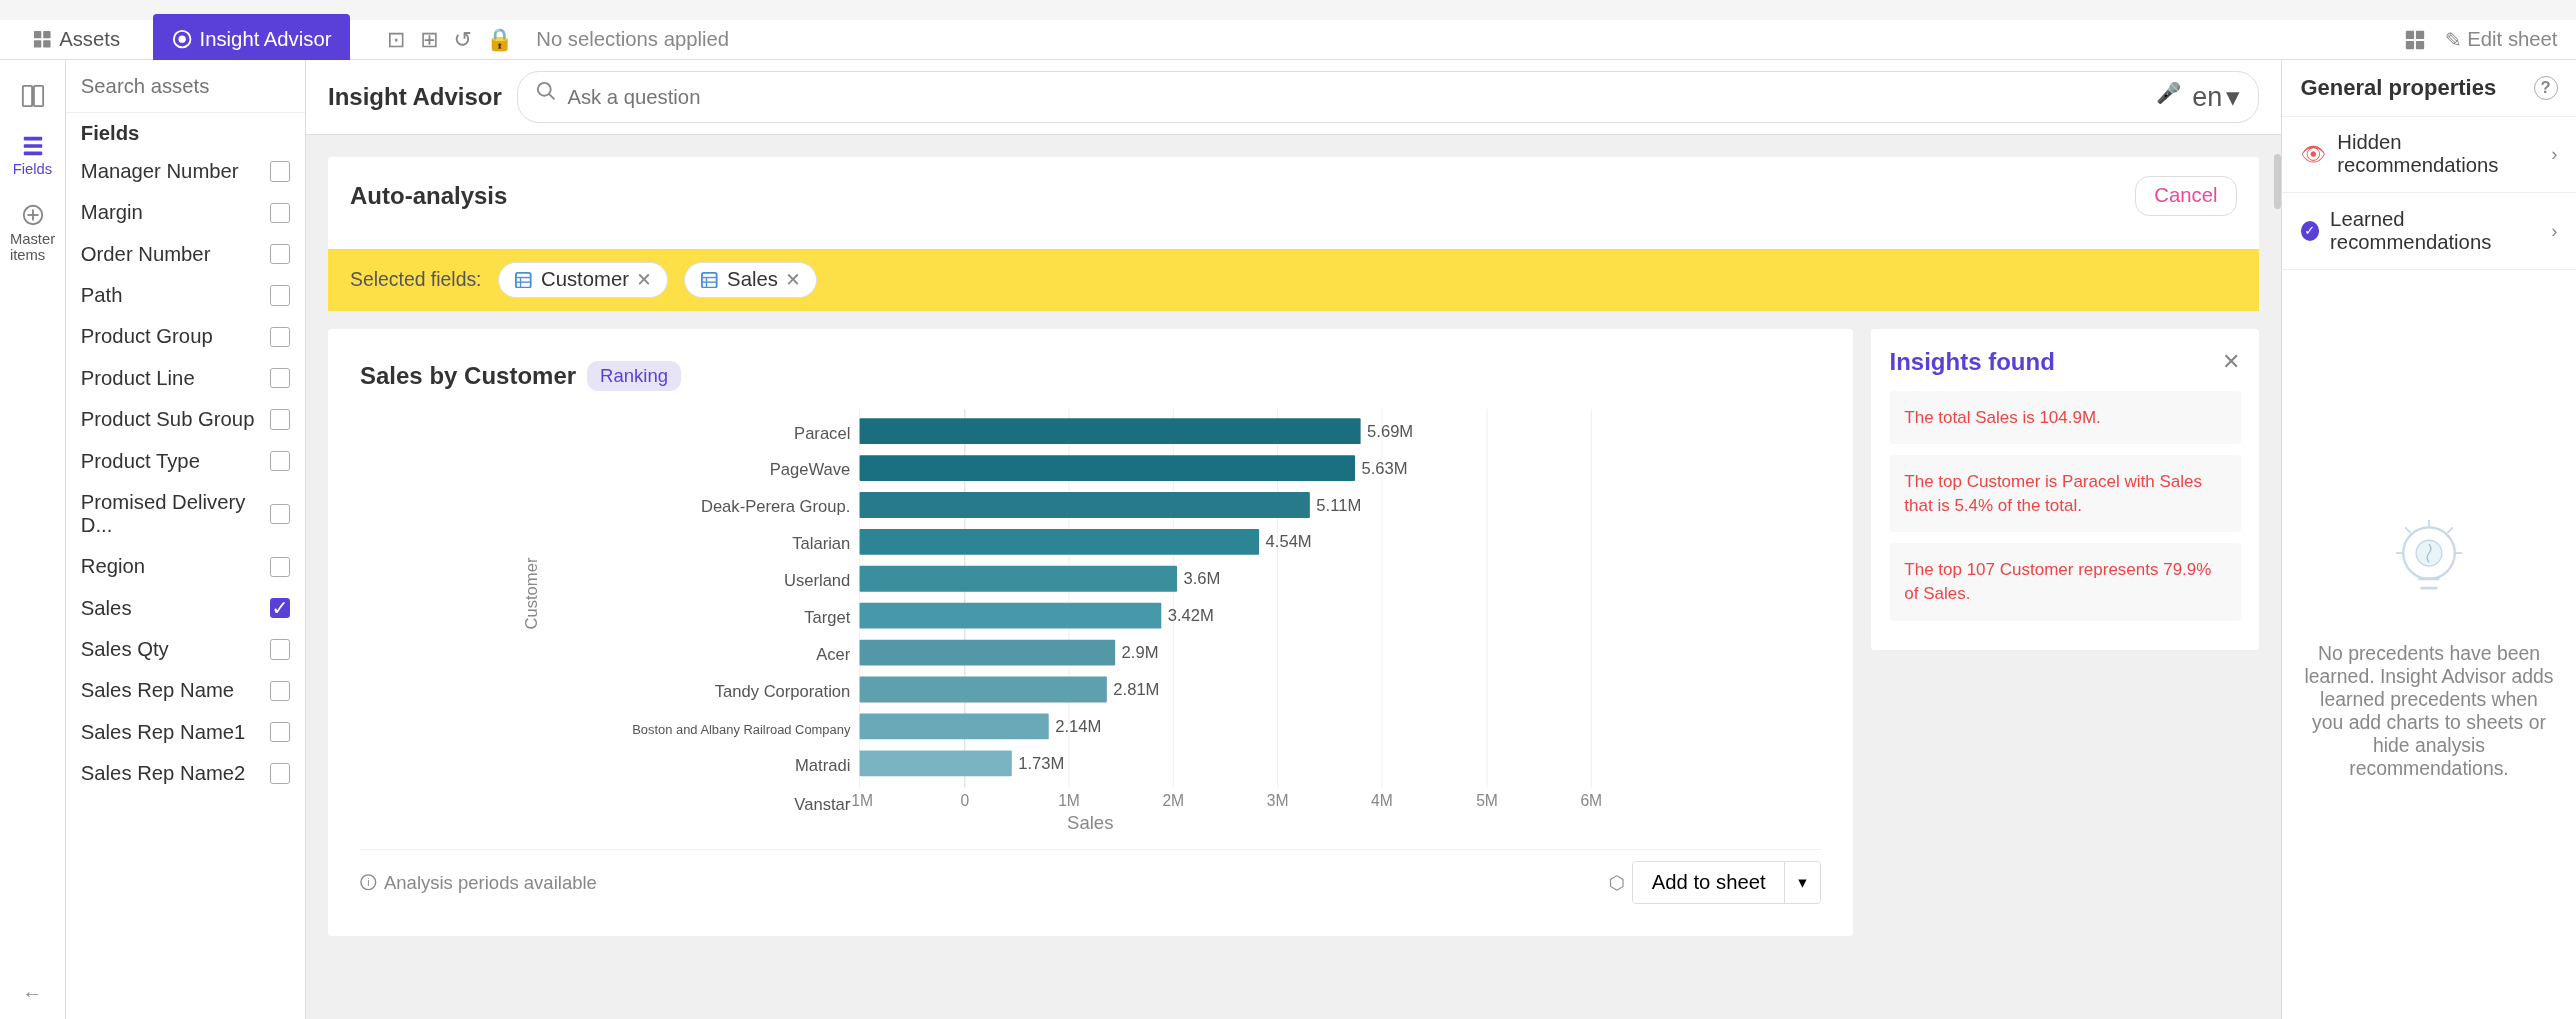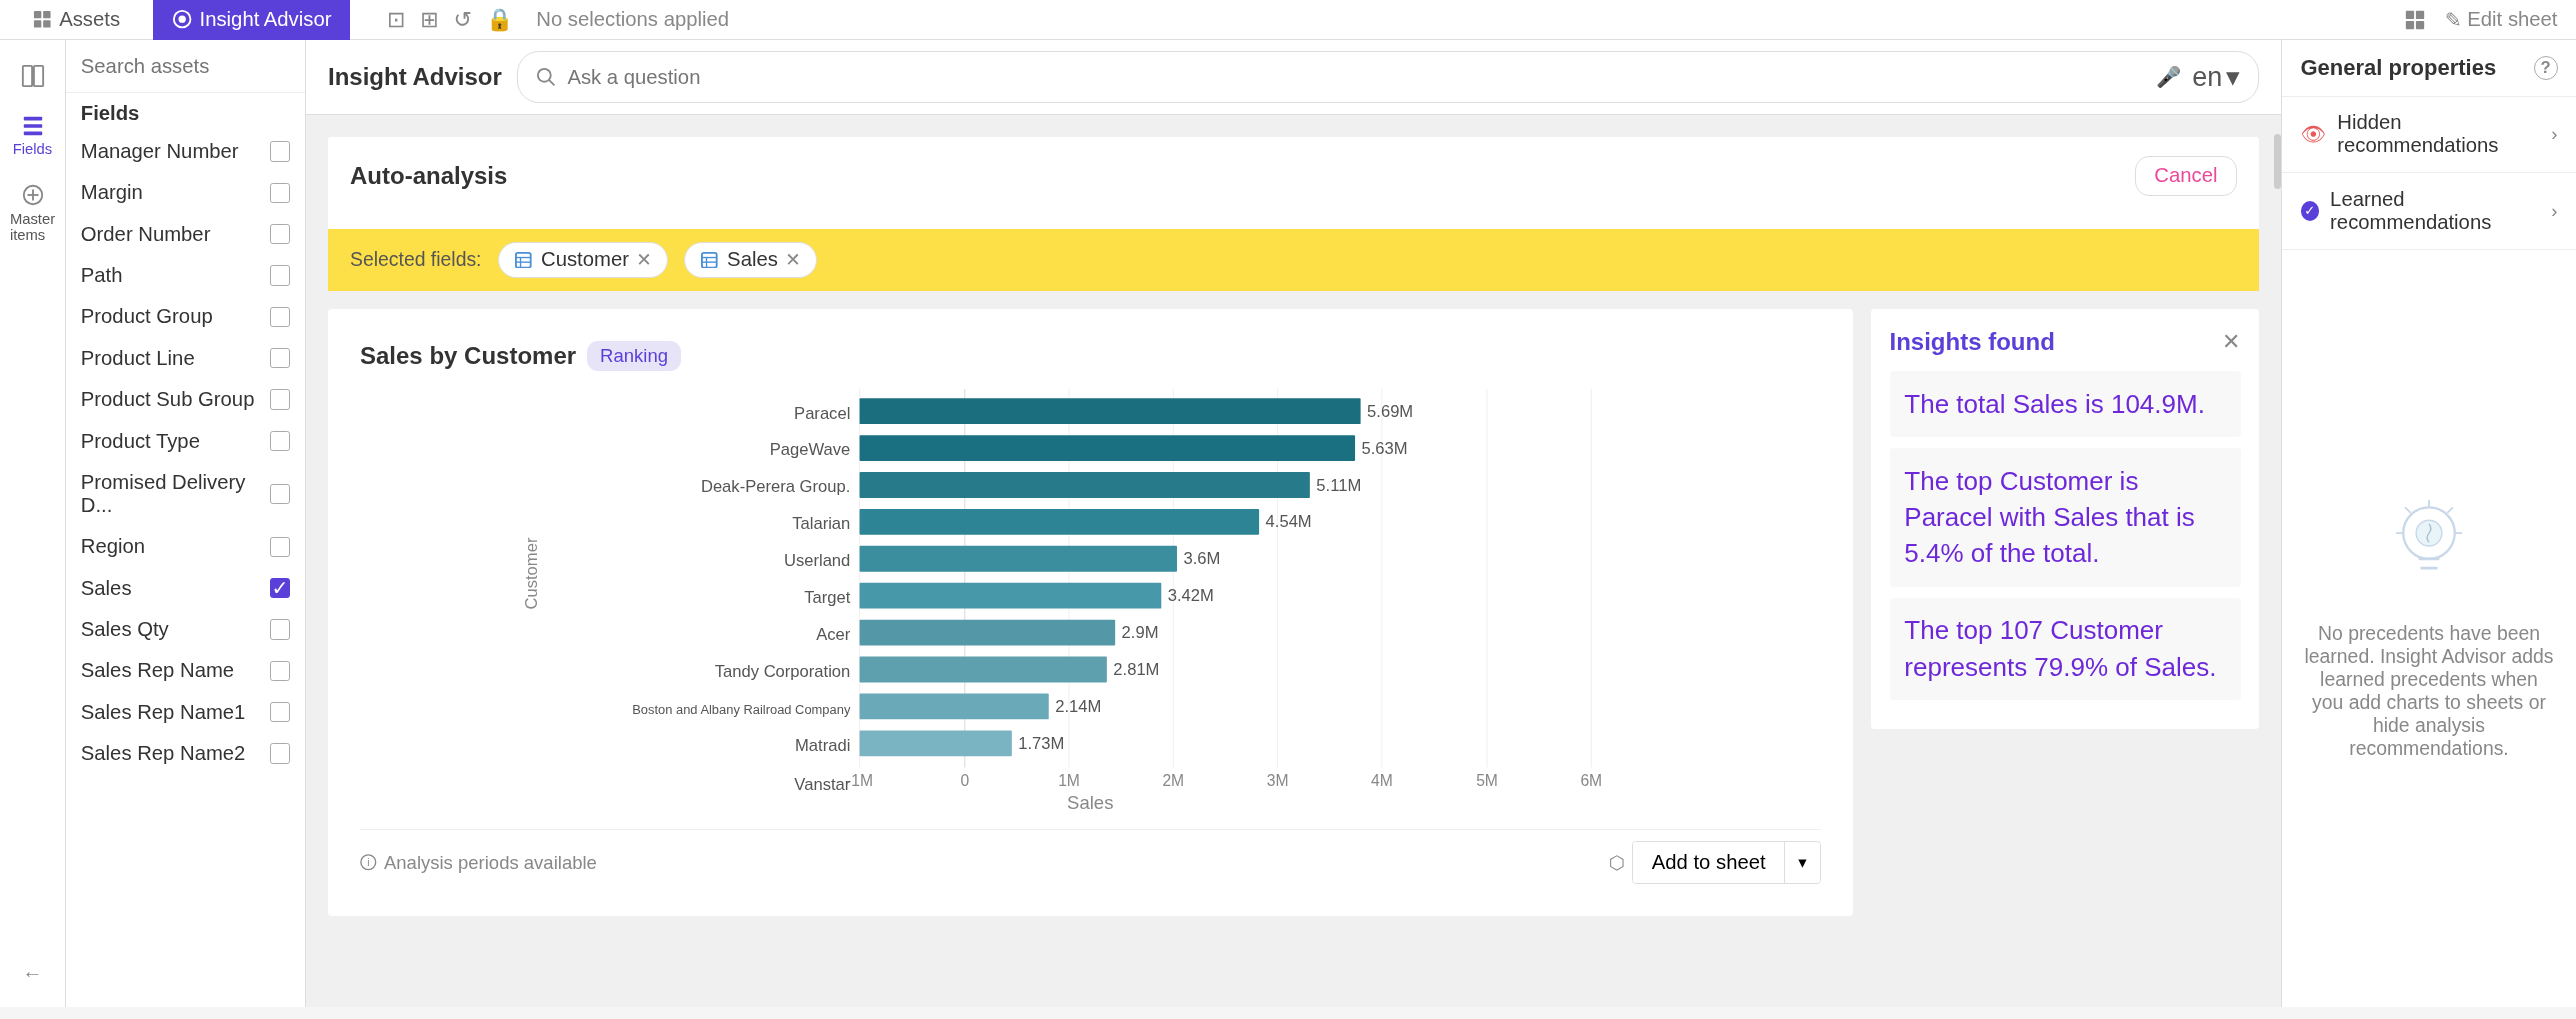--- a/index.html
+++ b/index.html
@@ -7,20 +7,21 @@
 
     
     .top-bar {
       height: 40px;
       background: #fff;
       border-bottom: 0.9px solid #ddd;
       display: flex;
       align-items: center;
       padding: 0 18.5px;
       gap: 18.5px;
+      margin-top: 20px;
     }
     .top-bar-assets {
       display: flex;
       align-items: center;
       gap: 7.4px;
       color: #555;
       font-size: 20.3px;
       padding: 0 14.8px;
     }
     .top-bar-insight {
@@ -172,21 +173,20 @@
     }
     .header-title {
       font-size: 24px;
       font-weight: 600;
       color: #333;
       white-space: nowrap;
     }
     .search-bar {
       flex: 1;
       display: flex;
-      align-items: center;
       border: 0.9px solid #ddd;
       border-radius: 22px;
       padding: 9.2px 18.5px;
       gap: 11px;
       background: #fff;
     }
     .search-bar input {
       flex: 1;
       border: none;
       outline: none;
@@ -354,22 +354,22 @@
     .insights-close {
       cursor: pointer;
       color: #888;
       font-size: 22px;
     }
     .insight-card {
       background: #f8f8f8;
       border-radius: 3.7px;
       padding: 14.8px;
       margin-bottom: 11px;
-      font-size: 26px;
-      color: #6d28d9;
+      font-size: 17px;
+      color: #ef4444;
       line-height: 1.4;
     }
 
     
     .right-panel {
       width: 295px;
       background: #fff;
       border-left: 0.9px solid #ddd;
       display: flex;
       flex-direction: column;

